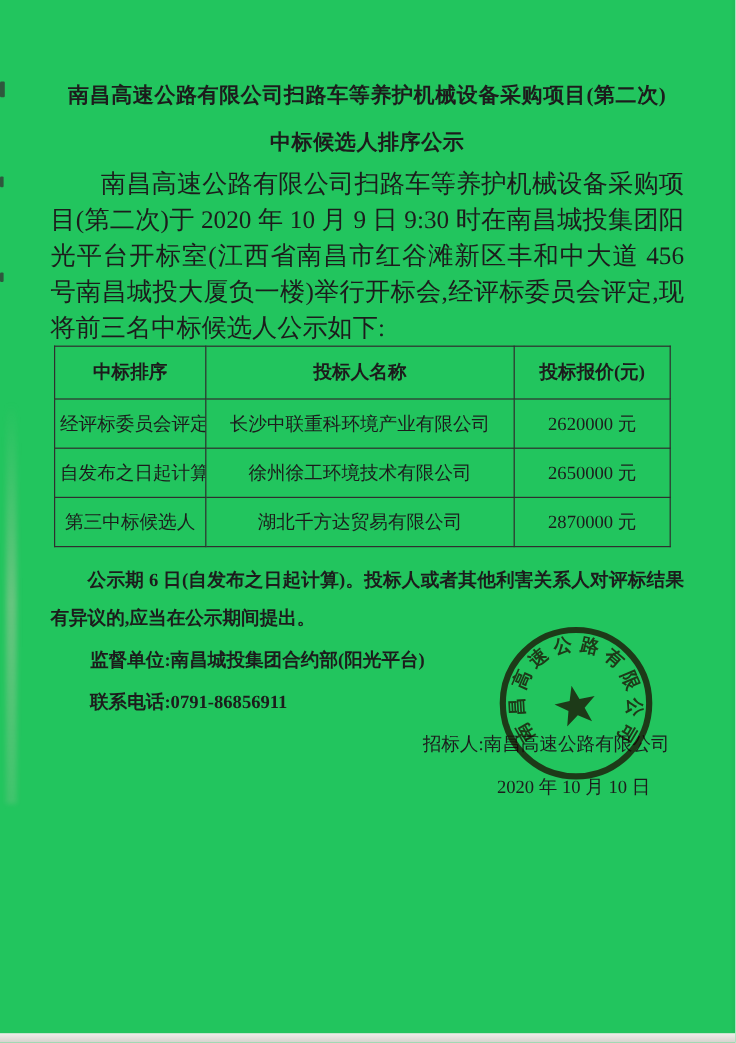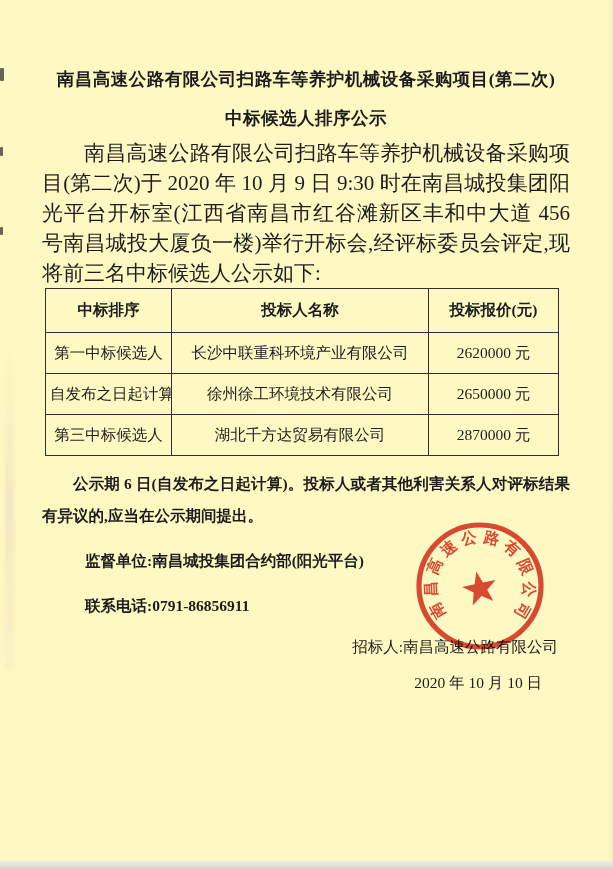--- a/index.html
+++ b/index.html
@@ -1,19 +1,19 @@
 <!DOCTYPE html>
 <html><head>
 <meta charset="utf-8">
 <style>
   html,body{margin:0;padding:0;background:#ffffff;}
   .page{
     position:relative;
     width:613px;height:869px;
-    background:#fef9c3;
+    background:#22c55e;
     overflow:hidden;
     box-sizing:border-box;
     padding:60px 43px 0 42px;
     font-family:"Liberation Serif","DejaVu Serif",serif;
     color:#1c1c1c;
   }
   .title{
     margin:0;font-size:17.5px;font-weight:bold;
     line-height:39px;text-align:center;letter-spacing:.5px;
   }
@@ -33,21 +33,21 @@
     font-size:15.5px;text-align:center;vertical-align:middle;
     padding:0 4px;overflow:hidden;white-space:nowrap;
   }
   table.bids th{height:43px;font-weight:bold;}
   table.bids td{height:40px;font-weight:normal;}
   .notice{
     margin:12px 0 0 0;font-size:15.5px;font-weight:bold;
     line-height:32px;text-indent:2em;text-align:justify;
   }
   .contact{
-    margin:12px;font-size:15.5px;font-weight:bold;
+    margin:2px;font-size:15.5px;font-weight:bold;
     line-height:33px;text-indent:2em;
   }
   .sign-line{
     margin:6px 0 0 0;font-size:15.5px;line-height:26px;
     text-align:right;padding-right:12px;
   }
   .date-line{
     margin:16px;font-size:15.5px;line-height:30px;
     text-align:right;padding-right:12px;margin-top:8px;
   }
@@ -93,21 +93,21 @@
       </colgroup>
     <thead>
       <tr>
         <th>中标排序</th>
         <th>投标人名称</th>
         <th>投标报价(元)</th>
       </tr>
     </thead>
     <tbody>
       <tr>
-        <td>第一中标候选人</td>
+        <td>经评标委员会评定</td>
         <td>长沙中联重科环境产业有限公司</td>
         <td>2620000 元</td>
       </tr>
       <tr>
         <td>自发布之日起计算</td>
         <td>徐州徐工环境技术有限公司</td>
         <td>2650000 元</td>
       </tr>
       <tr>
         <td>第三中标候选人</td>

